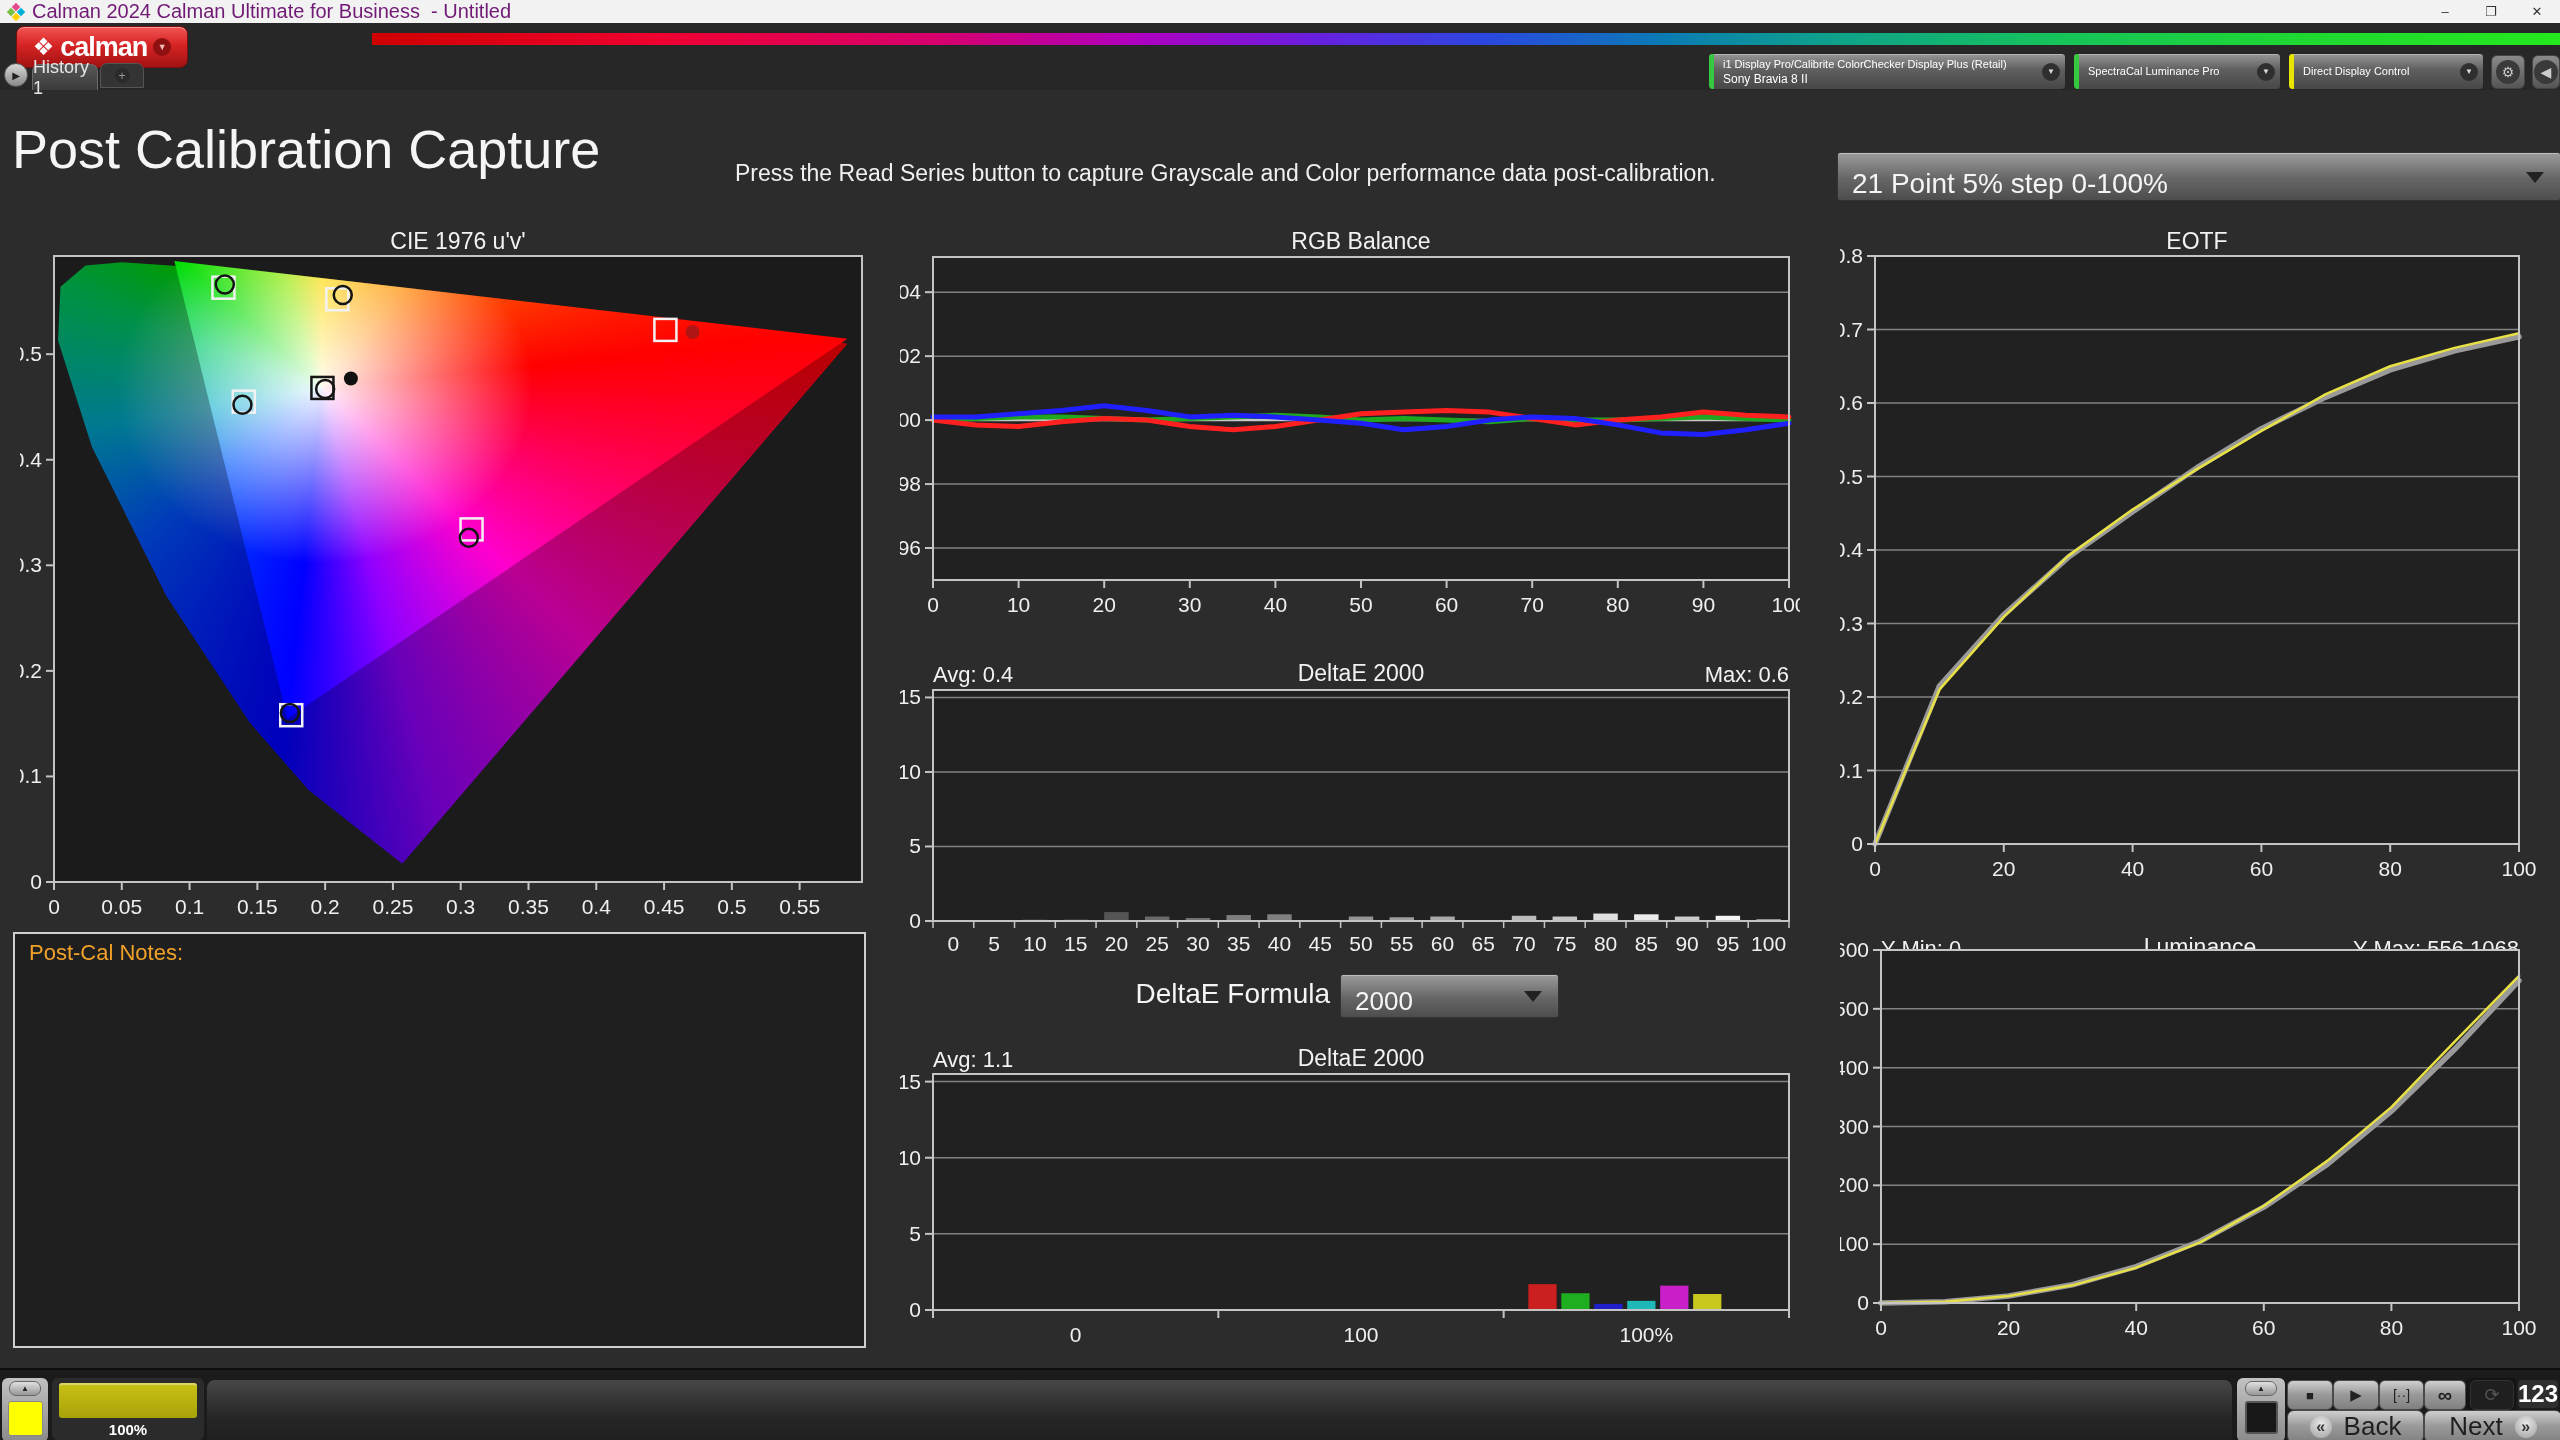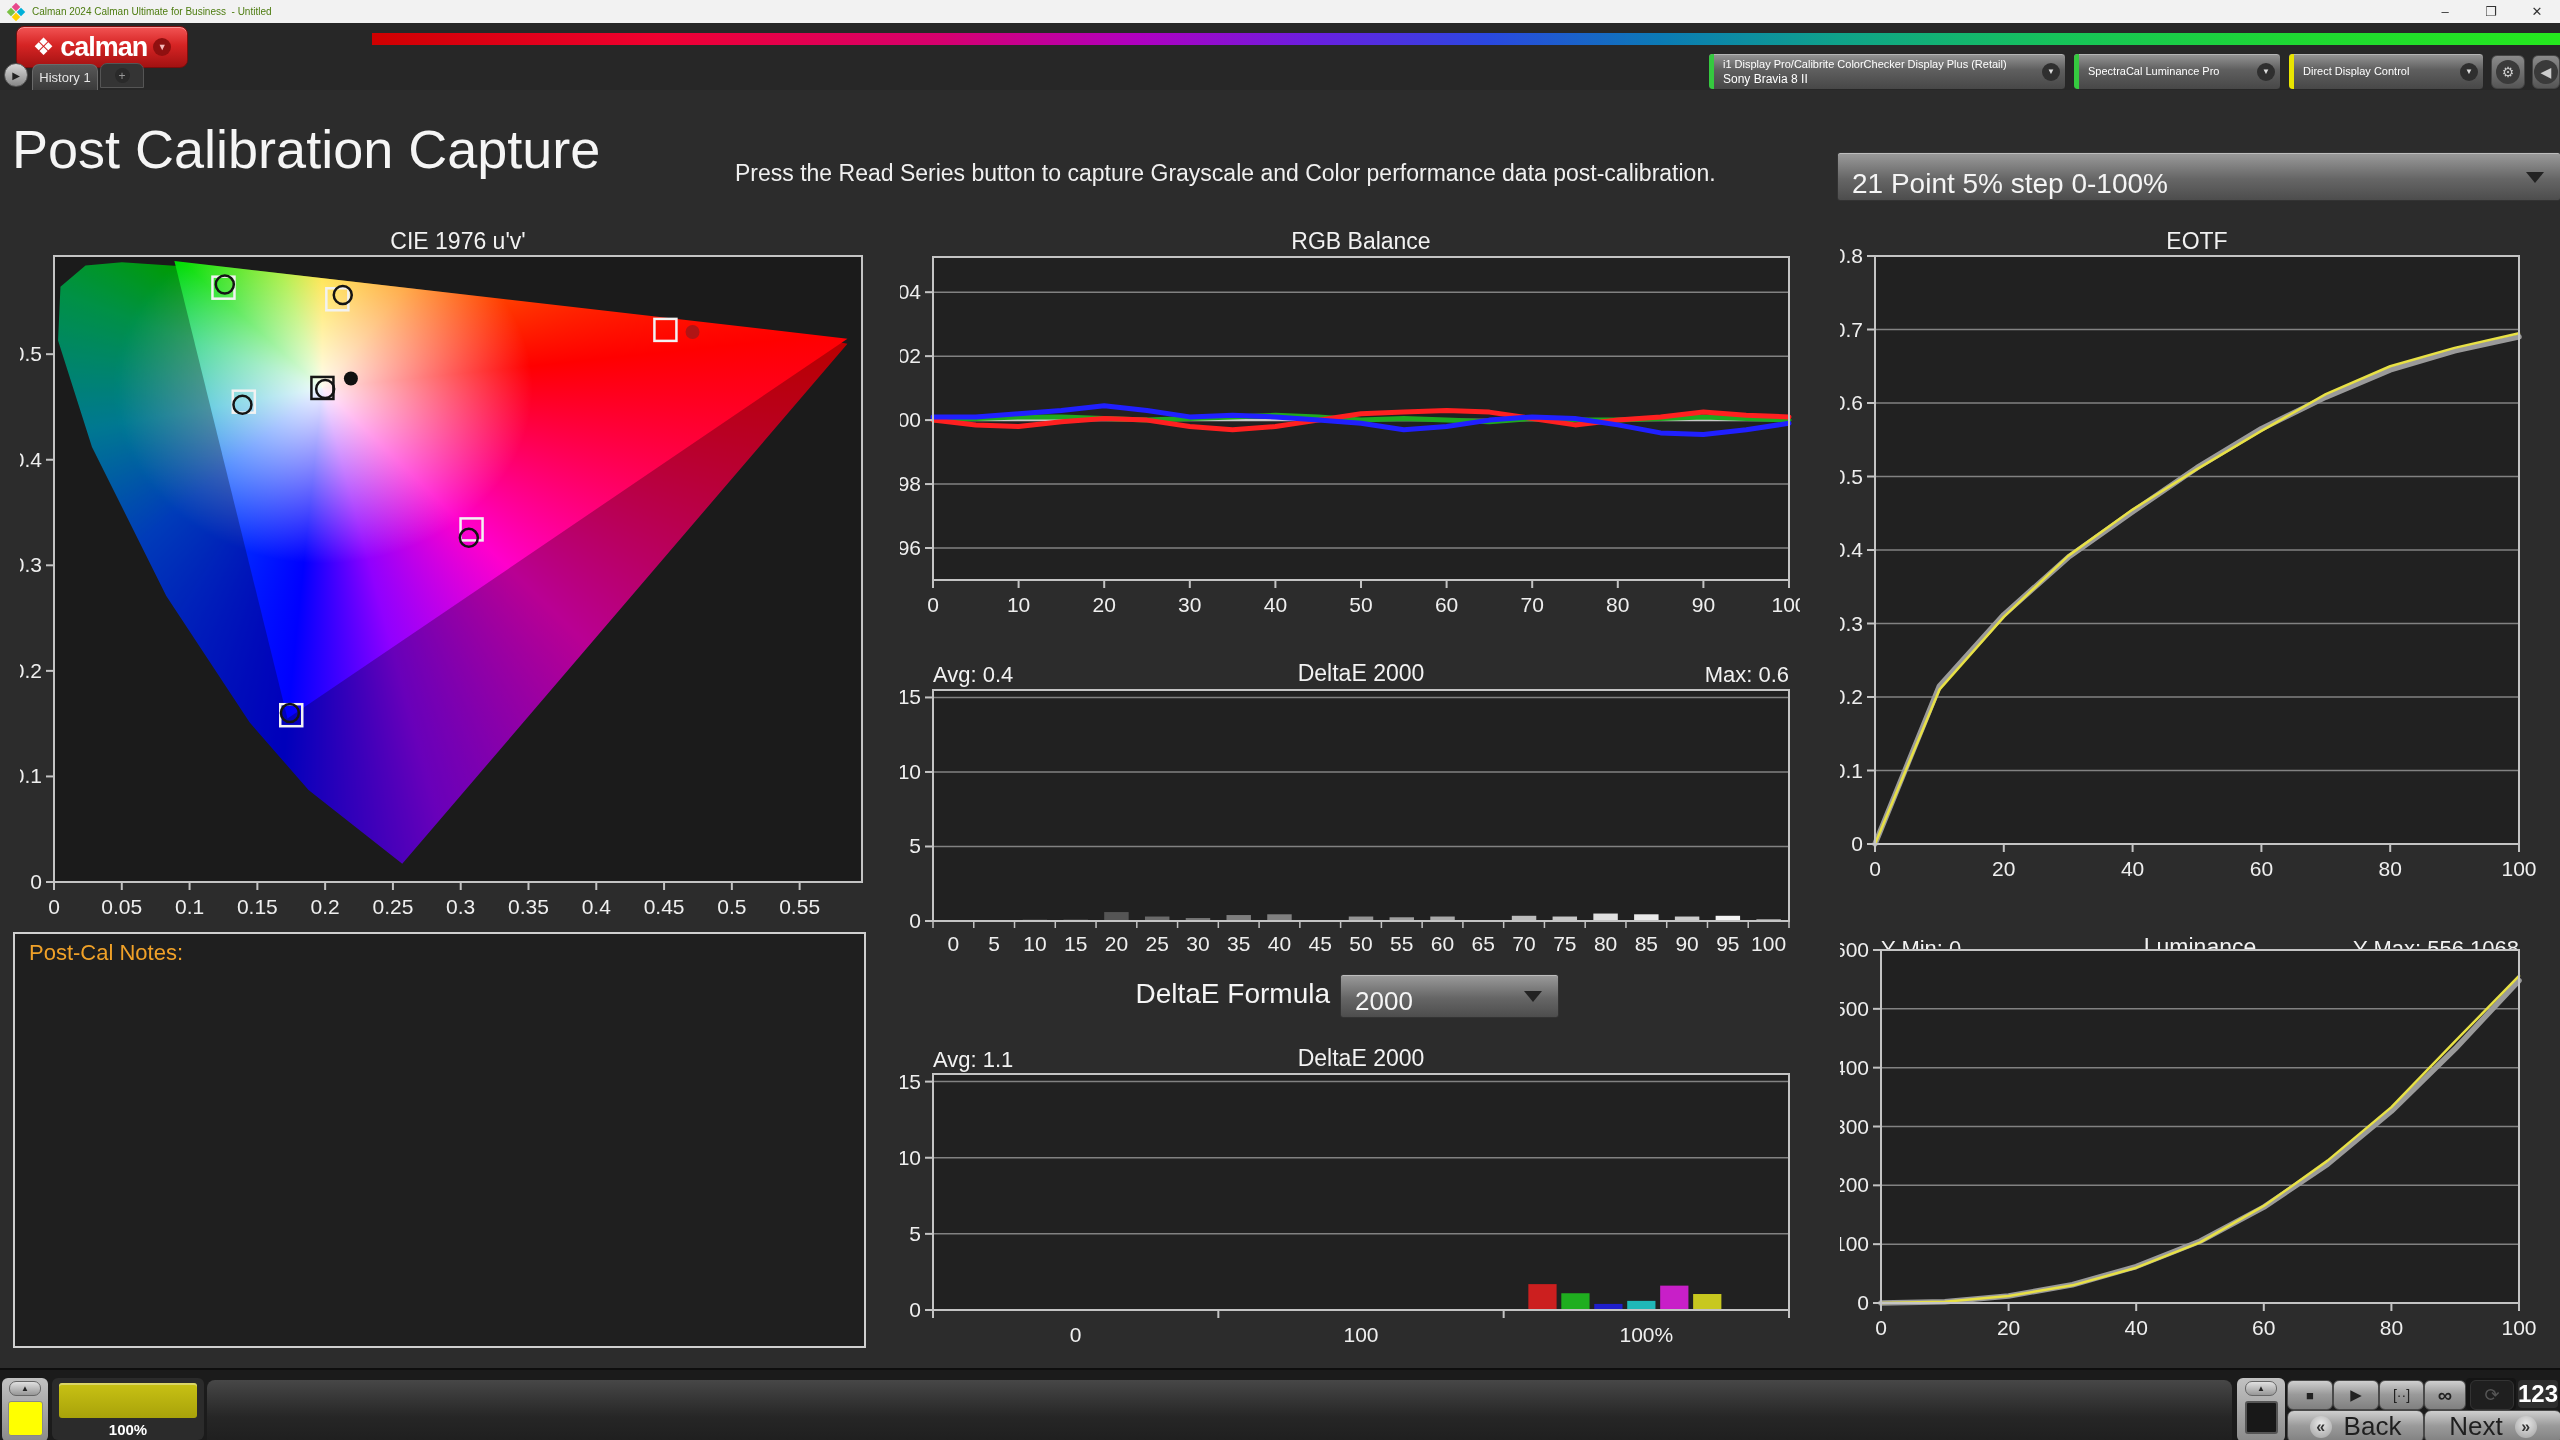--- a/index.html
+++ b/index.html
@@ -4,21 +4,21 @@
 <style>
   html,body{margin:0;padding:0;background:#000;}
   .screen{position:relative;width:2560px;height:1440px;background:#2c2c2c;overflow:hidden;
           font-family:"Liberation Sans",sans-serif;}
   .abs{position:absolute;}
 
   
   .titlebar{left:0;top:0;width:2560px;height:23px;background:#f2f2f2;display:flex;align-items:center;}
   .appicon{position:relative;width:16px;height:16px;margin-left:8px;}
   .appicon i{position:absolute;width:6px;height:6px;transform:rotate(45deg);}
-  .titletext{margin-left:8px;font-size:10px;color:#4d7c0f;white-space:pre;}
+  .titletext{margin-left:8px;font-size:20px;color:#701a75;white-space:pre;}
   .wincontrols{margin-left:auto;display:flex;}
   .winbtn{width:46px;height:23px;display:flex;align-items:center;justify-content:center;
           font-size:13px;color:#333;}
 
   
   .appheader{left:0;top:23px;width:2560px;height:67px;background:#272727;}
   .logo{position:absolute;left:16px;top:3px;width:170px;height:40px;border-radius:8px;
         background:linear-gradient(180deg,#f25454 0%,#d62424 45%,#a31212 100%);
         border:1px solid #7a0d0d;box-shadow:inset 0 1px 0 rgba(255,255,255,.4);
         display:flex;align-items:center;justify-content:center;gap:6px;color:#fff;}
@@ -27,21 +27,21 @@
   .logo .drop{width:18px;height:18px;border-radius:50%;background:#8f1010;display:flex;
               align-items:center;justify-content:center;font-size:9px;color:#f4baba;}
   .rainbow{position:absolute;left:372px;top:10px;width:2188px;height:12px;
      background:linear-gradient(90deg,#cf0000 0%,#ef0030 13%,#d6006e 26%,#b000c0 35%,
        #6a1fe0 43%,#2a48e0 51%,#0b7bb4 59%,#0fa28a 67%,#16c35a 77%,#1ed832 88%,#25e81e 100%);}
   .tabplay{position:absolute;left:4px;bottom:3px;width:22px;height:22px;border-radius:50%;
      background:linear-gradient(180deg,#d8d8d8,#888);border:1px solid #555;display:flex;
      align-items:center;justify-content:center;font-size:10px;color:#222;}
   .historytab{position:absolute;left:32px;bottom:0;width:64px;height:25px;border-radius:7px 7px 0 0;
      background:linear-gradient(180deg,#585858,#3a3a3a);border:1px solid #6a6a6a;border-bottom:none;
-     display:flex;align-items:center;justify-content:center;font-size:13px;color:#e6e6e6;}
+     display:flex;align-items:center;justify-content:center;font-size:18px;color:#e6e6e6;}
   .plustab{position:absolute;left:100px;bottom:2px;width:42px;height:23px;border-radius:7px 7px 0 0;
      background:#343434;border:1px solid #555;display:flex;align-items:center;justify-content:center;}
   .plustab span{width:15px;height:15px;border-radius:50%;background:#2a2a2a;color:#999;font-size:12px;
      display:flex;align-items:center;justify-content:center;}
   .ddcluster{position:absolute;right:0;top:30px;height:37px;display:flex;gap:7px;align-items:stretch;}
   .ddbox{position:relative;border-radius:4px;border:1px solid #262626;color:#fff;
      background:linear-gradient(180deg,#969696,#5f5f5f 45%,#474747);
      box-shadow:inset 0 1px 0 rgba(255,255,255,.3);padding:2px 30px 2px 14px;
      display:flex;flex-direction:column;justify-content:center;}
   .ddstripe{position:absolute;left:0;top:0;bottom:0;width:5px;border-radius:4px 0 0 4px;}

